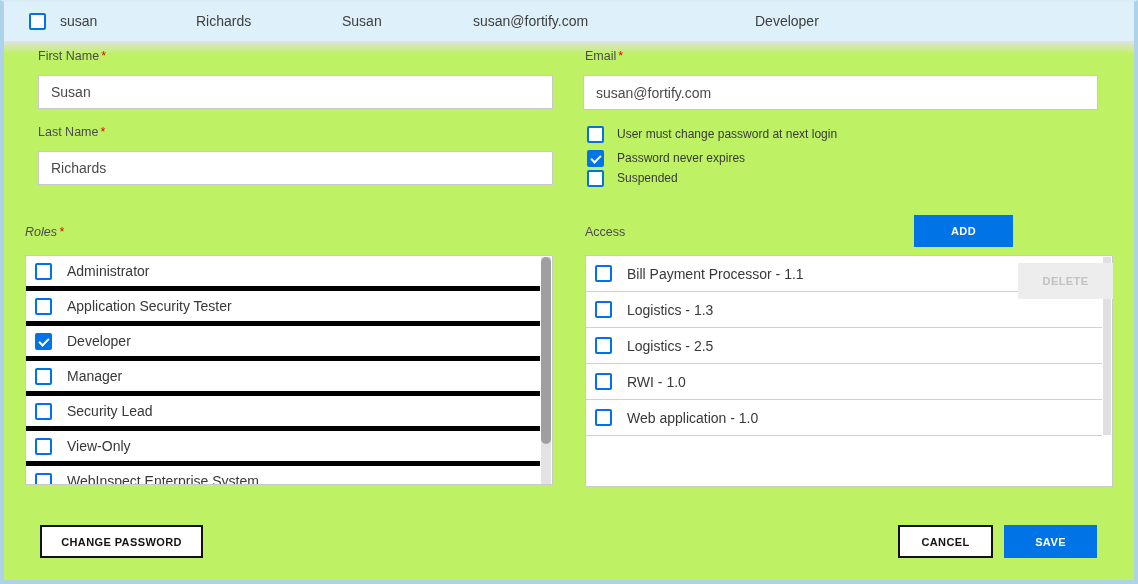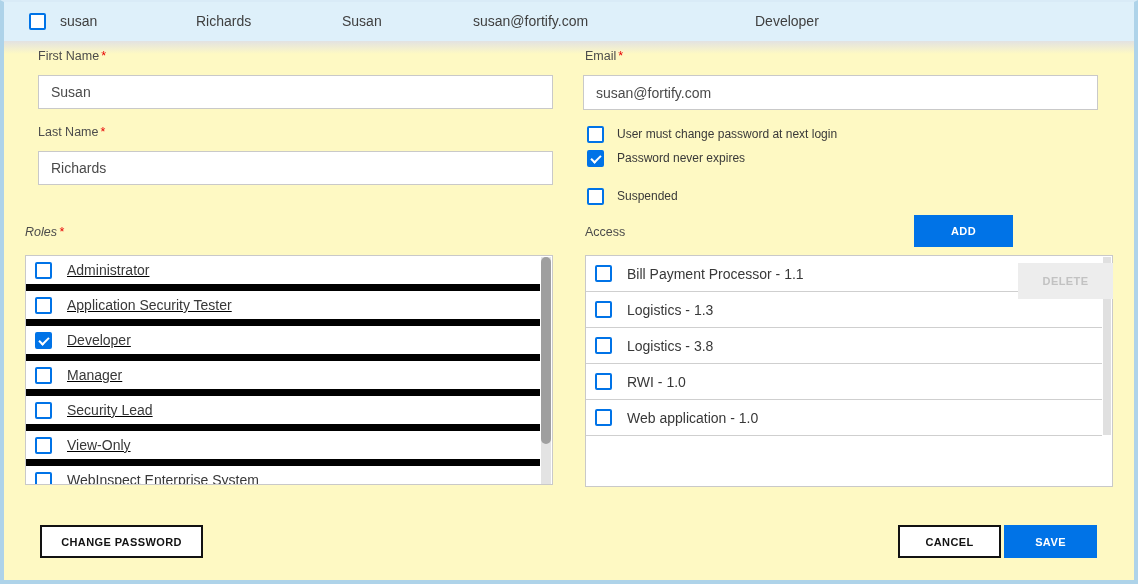--- a/index.html
+++ b/index.html
@@ -3,21 +3,21 @@
 <meta charset="utf-8">
 <style>
   * { box-sizing: border-box; margin: 0; padding: 0; }
   html,body { width:1138px; height:584px; }
   body {
     font-family: "Liberation Sans", sans-serif;
     background:#fff;
     position:relative;
     overflow:hidden;
   }
-  .panel { position:absolute; inset:0; background:#fef9c3; }
+  .panel { position:absolute; inset:0; background:#bef264; }
   .frame {
     position:absolute; inset:0; pointer-events:none; z-index:60;
     border-left:4px solid #aed3e9; border-right:4px solid #aed3e9;
     border-bottom:4px solid #aed3e9; border-top:2px solid #d9ebf7;
   }
 
   
   .row-header {
     position:absolute; left:4px; right:4px; top:2px; height:39px;
     background:#def0fa; z-index:5;
@@ -69,57 +69,57 @@
   .in-email  { left:583px; top:75px;  width:515px; height:35px; }
 
   
   .opt-row {
     position:absolute; left:587px; display:flex; align-items:center; gap:13px;
     height:20px; z-index:6; cursor:pointer;
   }
   .opt-row .opt-label { font-size:12px; color:#393939; white-space:nowrap; }
   .opt-0 { top:124px; }
   .opt-1 { top:148px; }
-  .opt-2 { top:186px; }
+  .opt-2 { top:168px; }
 
   
   .lbl-roles  { left:25px;  top:225px;font-style:italic; }
   .lbl-access { left:585px; top:225px; }
 
   
   .listbox {
     position:absolute; border:1px solid #c9c9c9; background:#fff;
     overflow:hidden; z-index:6;
   }
   .roles-box  { left:25px;  top:255px; width:528px; height:230px; }
   .access-box { left:585px; top:255px; width:528px; height:232px; }
   .list-row {
     display:flex; align-items:center; gap:15px; padding-left:9px;
     cursor:pointer; background:#fff;
   }
-  .roles-box .list-row  { height:35px; border-bottom:7px solid #000000; width:calc(100% - 12px);text-decoration:underline; }
+  .roles-box .list-row  { height:35px; border-bottom:5px solid #000000; width:calc(100% - 12px); }
   .access-box .list-row { height:36px; border-bottom:1px solid #cfcfcf; width:calc(100% - 10px); }
   .list-row .item-label { font-size:14px; color:#383838; white-space:nowrap; }
 
   .v-scroll { position:absolute; top:1px; right:1px; width:10px; z-index:7; }
   .roles-scroll { height:228px; background:#e3e3e3; }
   .roles-scroll .thumb { width:100%; height:187px; background:#9f9f9f; border-radius:5px; }
   .access-scroll { height:178px; width:8px; background:#e0e0e0; }
 
   
   .btn {
     position:absolute; display:flex; align-items:center; justify-content:center;
     font-family:"Liberation Sans", sans-serif; font-size:11px; font-weight:bold;
     letter-spacing:0.4px; cursor:pointer; z-index:8; white-space:nowrap;
     border:none; background:none;
   }
   .btn-add    { left:914px;  top:215px; width:99px; height:32px; background:#0073e7; color:#fff; }
   .btn-delete { left:1018px; top:215px; width:95px; height:36px; background:#ededed; color:#c2c2c2; cursor:default;margin-top:48px; }
   .btn-change { left:40px;   top:525px; width:163px; height:33px; background:#fff; border:2px solid #121212; color:#121212; }
-  .btn-cancel { left:898px;  top:525px; width:103px;  height:33px; background:#fff; border:2px solid #121212; color:#121212; }
+  .btn-cancel { left:898px;  top:525px; width:95px;  height:33px; background:#fff; border:2px solid #121212; color:#121212; }
   .btn-save   { left:1004px; top:525px; width:93px;  height:33px; background:#0073e7; color:#fff; }
 </style>
 </head>
 <body>
 
 <div class="panel">
 
   <div class="row-header">
     <span class="cb"></span>
     <span class="cell c-user">susan</span>
@@ -203,21 +203,21 @@
     <div class="list-row">
       <span class="cb"></span>
       <span class="item-label">Bill Payment Processor - 1.1</span>
     </div>
     <div class="list-row">
       <span class="cb"></span>
       <span class="item-label">Logistics - 1.3</span>
     </div>
     <div class="list-row">
       <span class="cb"></span>
-      <span class="item-label">Logistics - 3.8</span>
+      <span class="item-label">Logistics - 2.5</span>
     </div>
     <div class="list-row">
       <span class="cb"></span>
       <span class="item-label">RWI - 1.0</span>
     </div>
     <div class="list-row">
       <span class="cb"></span>
       <span class="item-label">Web application - 1.0</span>
     </div>
     <div class="v-scroll access-scroll"></div>

